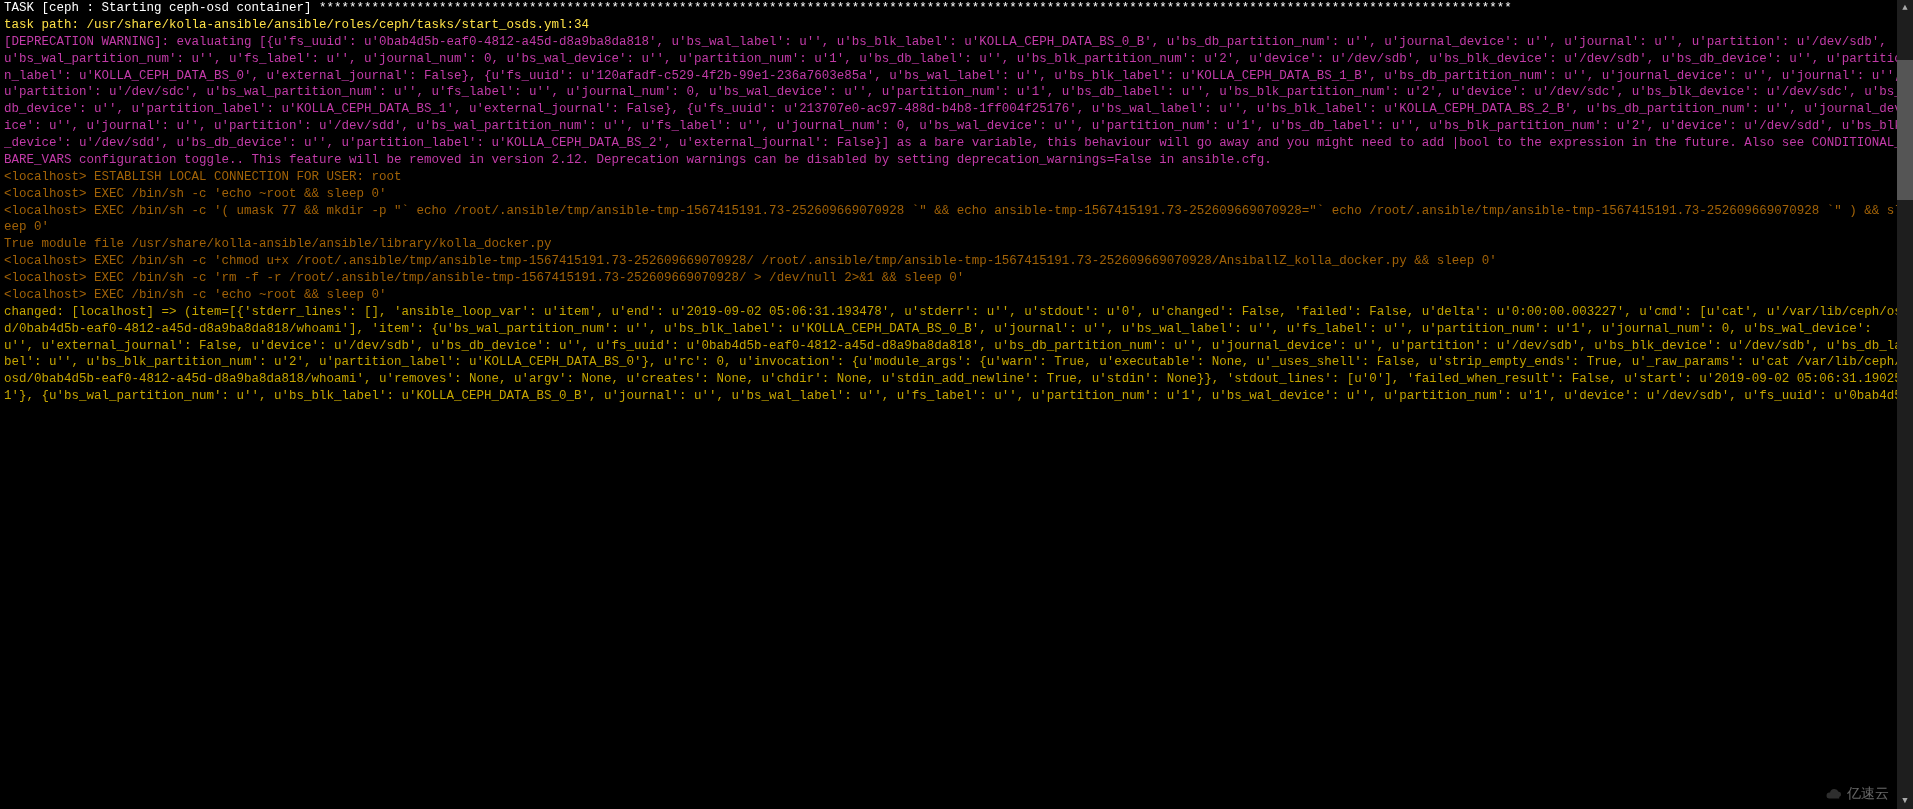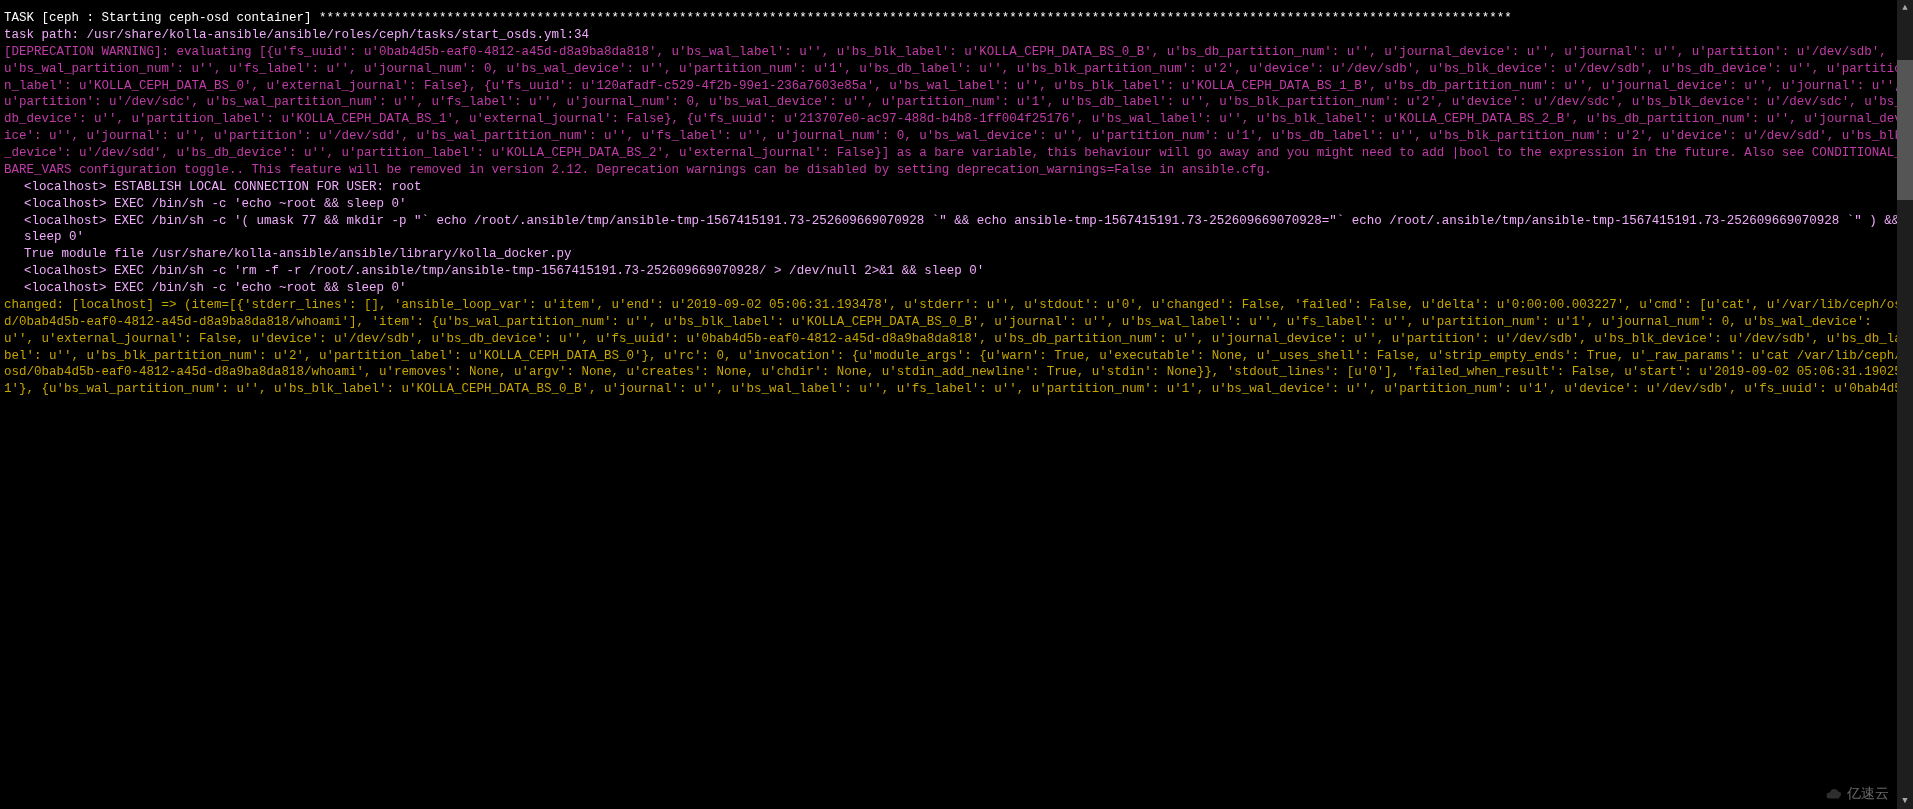--- a/index.html
+++ b/index.html
@@ -8,31 +8,31 @@
     font-family: "Consolas", "Courier New", monospace;
     font-size: 12.5px;
     line-height: 1.35;
     color: #fff;
     width: 1913px;
     height: 809px;
     overflow: hidden;
     position: relative;
   }
   .terminal {
-    padding: 10px 4px;
+    padding: 0 4px;
     width: 100%;
     height: 100%;
     overflow: hidden;
     word-break: break-all;
   }
   .ln { white-space: pre-wrap; word-break: break-all; }
   .white { color: #ffffff; }
-  .gray { color: #f0abfc; }
+  .gray { color: #fde047; }
   .magenta { color: #c23ba8; }
-  .blue { color: #f0abfc; margin-left: 20px; }
+  .blue { color: #a16207; }
   .yellow { color: #c5a500; }
   .scrollbar {
     position: absolute;
     right: 0;
     top: 0;
     width: 16px;
     height: 100%;
     background: #1e1e1e;
   }
   .scroll-thumb {
@@ -72,20 +72,21 @@
 <body>
 
 <div class="terminal">
   <div class="ln white">TASK [ceph : Starting ceph-osd container] ***************************************************************************************************************************************************************</div>
   <div class="ln gray">task path: /usr/share/kolla-ansible/ansible/roles/ceph/tasks/start_osds.yml:34</div>
   <div class="ln magenta">[DEPRECATION WARNING]: evaluating [{u'fs_uuid': u'0bab4d5b-eaf0-4812-a45d-d8a9ba8da818', u'bs_wal_label': u'', u'bs_blk_label': u'KOLLA_CEPH_DATA_BS_0_B', u'bs_db_partition_num': u'', u'journal_device': u'', u'journal': u'', u'partition': u'/dev/sdb', u'bs_wal_partition_num': u'', u'fs_label': u'', u'journal_num': 0, u'bs_wal_device': u'', u'partition_num': u'1', u'bs_db_label': u'', u'bs_blk_partition_num': u'2', u'device': u'/dev/sdb', u'bs_blk_device': u'/dev/sdb', u'bs_db_device': u'', u'partition_label': u'KOLLA_CEPH_DATA_BS_0', u'external_journal': False}, {u'fs_uuid': u'120afadf-c529-4f2b-99e1-236a7603e85a', u'bs_wal_label': u'', u'bs_blk_label': u'KOLLA_CEPH_DATA_BS_1_B', u'bs_db_partition_num': u'', u'journal_device': u'', u'journal': u'', u'partition': u'/dev/sdc', u'bs_wal_partition_num': u'', u'fs_label': u'', u'journal_num': 0, u'bs_wal_device': u'', u'partition_num': u'1', u'bs_db_label': u'', u'bs_blk_partition_num': u'2', u'device': u'/dev/sdc', u'bs_blk_device': u'/dev/sdc', u'bs_db_device': u'', u'partition_label': u'KOLLA_CEPH_DATA_BS_1', u'external_journal': False}, {u'fs_uuid': u'213707e0-ac97-488d-b4b8-1ff004f25176', u'bs_wal_label': u'', u'bs_blk_label': u'KOLLA_CEPH_DATA_BS_2_B', u'bs_db_partition_num': u'', u'journal_device': u'', u'journal': u'', u'partition': u'/dev/sdd', u'bs_wal_partition_num': u'', u'fs_label': u'', u'journal_num': 0, u'bs_wal_device': u'', u'partition_num': u'1', u'bs_db_label': u'', u'bs_blk_partition_num': u'2', u'device': u'/dev/sdd', u'bs_blk_device': u'/dev/sdd', u'bs_db_device': u'', u'partition_label': u'KOLLA_CEPH_DATA_BS_2', u'external_journal': False}] as a bare variable, this behaviour will go away and you might need to add |bool to the expression in the future. Also see CONDITIONAL_BARE_VARS configuration toggle.. This feature will be removed in version 2.12. Deprecation warnings can be disabled by setting deprecation_warnings=False in ansible.cfg.</div>
   <div class="ln blue">&lt;localhost&gt; ESTABLISH LOCAL CONNECTION FOR USER: root</div>
   <div class="ln blue">&lt;localhost&gt; EXEC /bin/sh -c 'echo ~root &amp;&amp; sleep 0'</div>
   <div class="ln blue">&lt;localhost&gt; EXEC /bin/sh -c '( umask 77 &amp;&amp; mkdir -p "` echo /root/.ansible/tmp/ansible-tmp-1567415191.73-252609669070928 `" &amp;&amp; echo ansible-tmp-1567415191.73-252609669070928="` echo /root/.ansible/tmp/ansible-tmp-1567415191.73-252609669070928 `" ) &amp;&amp; sleep 0'</div>
   <div class="ln blue">True module file /usr/share/kolla-ansible/ansible/library/kolla_docker.py</div>
+  <div class="ln blue">&lt;localhost&gt; EXEC /bin/sh -c 'chmod u+x /root/.ansible/tmp/ansible-tmp-1567415191.73-252609669070928/ /root/.ansible/tmp/ansible-tmp-1567415191.73-252609669070928/AnsiballZ_kolla_docker.py &amp;&amp; sleep 0'</div>
   <div class="ln blue">&lt;localhost&gt; EXEC /bin/sh -c 'rm -f -r /root/.ansible/tmp/ansible-tmp-1567415191.73-252609669070928/ &gt; /dev/null 2&gt;&amp;1 &amp;&amp; sleep 0'</div>
   <div class="ln blue">&lt;localhost&gt; EXEC /bin/sh -c 'echo ~root &amp;&amp; sleep 0'</div>
   <div class="ln yellow">changed: [localhost] =&gt; (item=[{'stderr_lines': [], 'ansible_loop_var': u'item', u'end': u'2019-09-02 05:06:31.193478', u'stderr': u'', u'stdout': u'0', u'changed': False, 'failed': False, u'delta': u'0:00:00.003227', u'cmd': [u'cat', u'/var/lib/ceph/osd/0bab4d5b-eaf0-4812-a45d-d8a9ba8da818/whoami'], 'item': {u'bs_wal_partition_num': u'', u'bs_blk_label': u'KOLLA_CEPH_DATA_BS_0_B', u'journal': u'', u'bs_wal_label': u'', u'fs_label': u'', u'partition_num': u'1', u'journal_num': 0, u'bs_wal_device': u'', u'external_journal': False, u'device': u'/dev/sdb', u'bs_db_device': u'', u'fs_uuid': u'0bab4d5b-eaf0-4812-a45d-d8a9ba8da818', u'bs_db_partition_num': u'', u'journal_device': u'', u'partition': u'/dev/sdb', u'bs_blk_device': u'/dev/sdb', u'bs_db_label': u'', u'bs_blk_partition_num': u'2', u'partition_label': u'KOLLA_CEPH_DATA_BS_0'}, u'rc': 0, u'invocation': {u'module_args': {u'warn': True, u'executable': None, u'_uses_shell': False, u'strip_empty_ends': True, u'_raw_params': u'cat /var/lib/ceph/osd/0bab4d5b-eaf0-4812-a45d-d8a9ba8da818/whoami', u'removes': None, u'argv': None, u'creates': None, u'chdir': None, u'stdin_add_newline': True, u'stdin': None}}, 'stdout_lines': [u'0'], 'failed_when_result': False, u'start': u'2019-09-02 05:06:31.190251'}, {u'bs_wal_partition_num': u'', u'bs_blk_label': u'KOLLA_CEPH_DATA_BS_0_B', u'journal': u'', u'bs_wal_label': u'', u'fs_label': u'', u'partition_num': u'1', u'bs_wal_device': u'', u'partition_num': u'1', u'device': u'/dev/sdb', u'fs_uuid': u'0bab4d5</div>
 </div>
 
 <div class="scrollbar">
   <div class="scroll-arrow up">▲</div>
   <div class="scroll-thumb"></div>
   <div class="scroll-arrow down">▼</div>
 </div>

